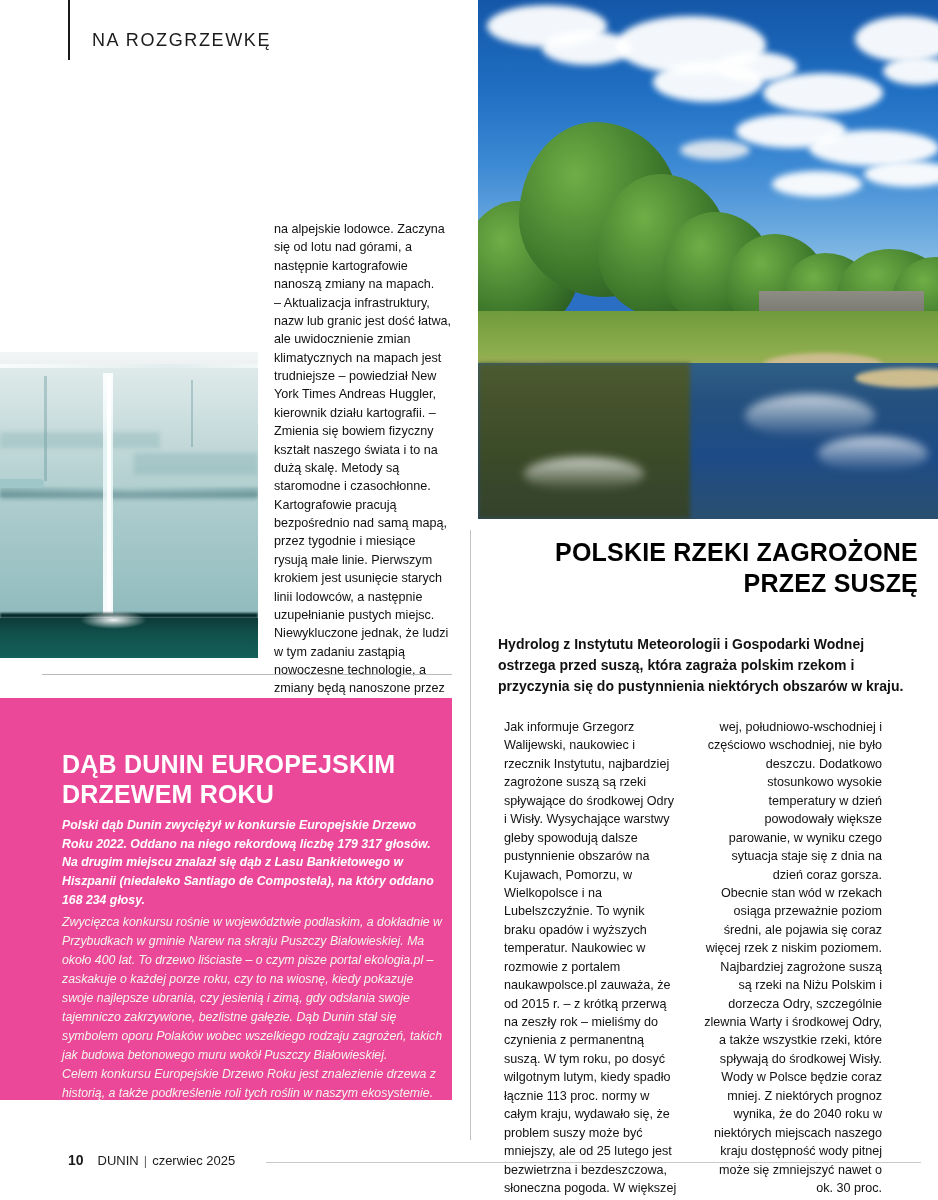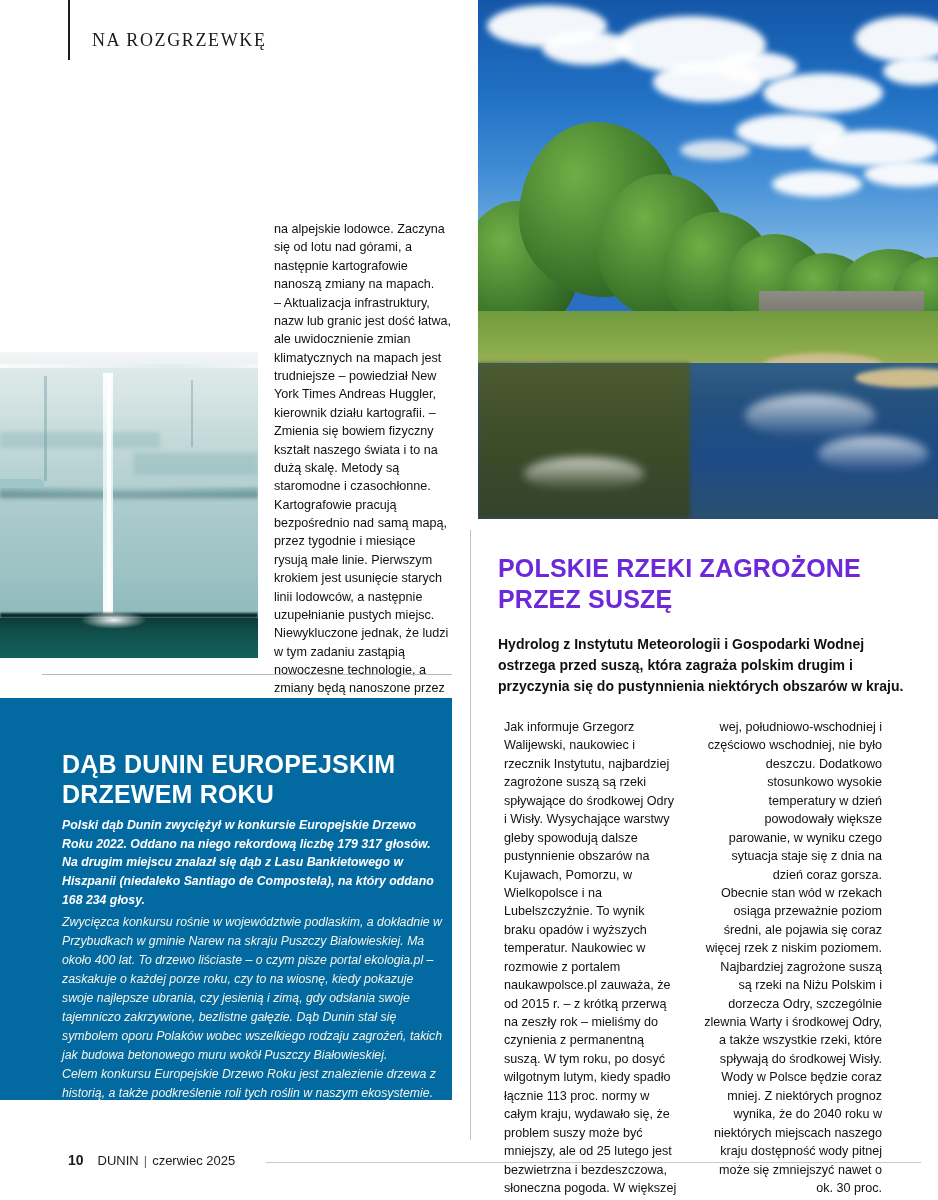--- a/index.html
+++ b/index.html
@@ -10,21 +10,21 @@
     background:#ffffff;overflow:hidden;
   }
 
   
   .kicker-bar{
     position:absolute;left:68px;top:0;width:2px;height:60px;background:#1b1b1b;
   }
   .kicker{
     position:absolute;left:92px;top:30px;
     font-size:18px;letter-spacing:.09em;color:#1b1b1b;font-weight:400;
-    font-family:Liberation Serif, serif;
+    font-family:Liberation Sans, sans-serif;
   }
 
   
   .headline{
     position:absolute;left:68px;top:110px;width:300px;
     font-family:"DejaVu Serif","Liberation Serif",serif;
     font-weight:700;font-size:30px;line-height:1.26;color:#1d5f57;
     letter-spacing:-.2px;
   }
   .col{
@@ -65,21 +65,21 @@
   .g-splash{position:absolute;left:31%;bottom:9.5%;width:26%;height:18px;
     border-radius:50%;
     background:radial-gradient(ellipse at center,rgba(255,255,255,.95),rgba(255,255,255,0) 70%);}
   .g-shadow{position:absolute;background:rgba(110,160,165,.28);filter:blur(2px);}
 
   
   .rule-left{
     position:absolute;left:42px;top:674px;width:410px;height:1px;background:#b9b9b9;
   }
   .green-panel{
-    position:absolute;left:0;top:698px;width:452px;height:402px;background:#0369a1;
+    position:absolute;left:0;top:698px;width:452px;height:402px;background:#ec4899;
   }
   .gp-title{
     position:absolute;left:62px;top:30px;width:370px;
     color:#fff;font-weight:700;font-size:25px;line-height:1.22;
     letter-spacing:.2px;font-family:"Liberation Sans",sans-serif;
   }
   .gp-lead{
     position:absolute;left:62px;top:118px;width:375px;
     color:#ffffff;font-weight:700;font-size:12.3px;line-height:1.52;font-style:italic;
   }
@@ -112,23 +112,24 @@
     background:linear-gradient(180deg,#4e5a2c,#3d4b24 60%,#35422a 100%);
     filter:blur(2px);opacity:.95;}
   .r-dam{position:absolute;right:3%;top:56%;width:36%;height:7%;
     background:linear-gradient(180deg,#8d8d84,#6e6e66);filter:blur(.6px);}
 
   .v-rule{
     position:absolute;left:470px;top:530px;width:1px;height:610px;background:#c2c2c2;
   }
 
   .blue-title{
-    position:absolute;left:498px;top:532px;width:420px;
-    color:#6d28d9;font-weight:700;font-size:25px;line-height:1.25;
+    position:absolute;left:498px;top:516px;width:420px;
+    color:#000000;font-weight:700;font-size:25px;line-height:1.25;
     letter-spacing:.2px;
+    text-align:right;
   }
   .blue-lead{
     position:absolute;left:498px;top:620px;width:420px;
     color:#111;font-weight:700;font-size:14px;line-height:1.5;
   }
   .a2-c1{left:498px;top:712px;width:185px;}
   .a2-c2{left:698px;top:712px;width:190px;}
   .a2-c1,.a2-c2{font-size:12.6px;line-height:1.465;color:#111;}
 
   
@@ -223,21 +224,21 @@
     <div class="r-wreflect" style="left:58%;top:76%;width:130px;height:44px;"></div>
     <div class="r-wreflect" style="left:74%;top:84%;width:110px;height:36px;"></div>
     <div class="r-wreflect" style="left:10%;top:88%;width:120px;height:34px;"></div>
     <div class="r-sand" style="left:82%;top:71%;width:110px;height:20px;"></div>
   </div>
 
   <div class="v-rule"></div>
 
   <h2 class="blue-title">POLSKIE RZEKI ZAGROŻONE PRZEZ SUSZĘ</h2>
   <div class="blue-lead">
-    <p>Hydrolog z Instytutu Meteorologii i Gospodarki Wodnej ostrzega przed suszą, która zagraża polskim drugim i przyczynia się do pustynnienia niektórych obszarów w kraju.</p>
+    <p>Hydrolog z Instytutu Meteorologii i Gospodarki Wodnej ostrzega przed suszą, która zagraża polskim rzekom i przyczynia się do pustynnienia niektórych obszarów w kraju.</p>
   </div>
 
   <div class="col a2-c1">
     <p>Jak informuje Grzegorz Walijewski, naukowiec i rzecznik Instytutu, najbardziej zagrożone suszą są rzeki spływające do środkowej Odry i Wisły. Wysychające warstwy gleby spowodują dalsze pustynnienie obszarów na Kujawach, Pomorzu, w Wielkopolsce i na Lubelszczyźnie. To wynik braku opadów i wyższych temperatur. Naukowiec  w rozmowie z portalem naukawpolsce.pl zauważa, że od 2015 r. – z krótką przerwą na zeszły rok – mieliśmy do czynienia z permanentną suszą. W tym roku, po dosyć wilgotnym lutym, kiedy spadło łącznie 113 proc. normy w całym kraju, wydawało się, że problem suszy może być mniejszy, ale od 25 lutego jest bezwietrzna i bezdeszczowa, słoneczna pogoda. W większej części kraju, oprócz Polski południo-</p>
   </div>
   <div class="col a2-c2">
     <p style="white-space:pre-line;text-align:right;">wej, południowo-wschodniej i częściowo wschodniej, nie było deszczu. Dodatkowo stosunkowo wysokie temperatury w dzień powodowały większe parowanie, w wyniku czego sytuacja staje się z dnia na dzień coraz gorsza.
 Obecnie stan wód w rzekach osiąga przeważnie poziom średni, ale pojawia się coraz więcej rzek z niskim poziomem. Najbardziej zagrożone suszą są rzeki na Niżu Polskim i dorzecza Odry, szczególnie zlewnia Warty i środkowej Odry, a także wszystkie rzeki, które spływają do środkowej Wisły. Wody w Polsce będzie coraz mniej. Z niektórych prognoz wynika, że do 2040 roku w niektórych miejscach naszego kraju dostępność wody pitnej może się zmniejszyć nawet o ok. 30 proc.</p>
   </div>
 

